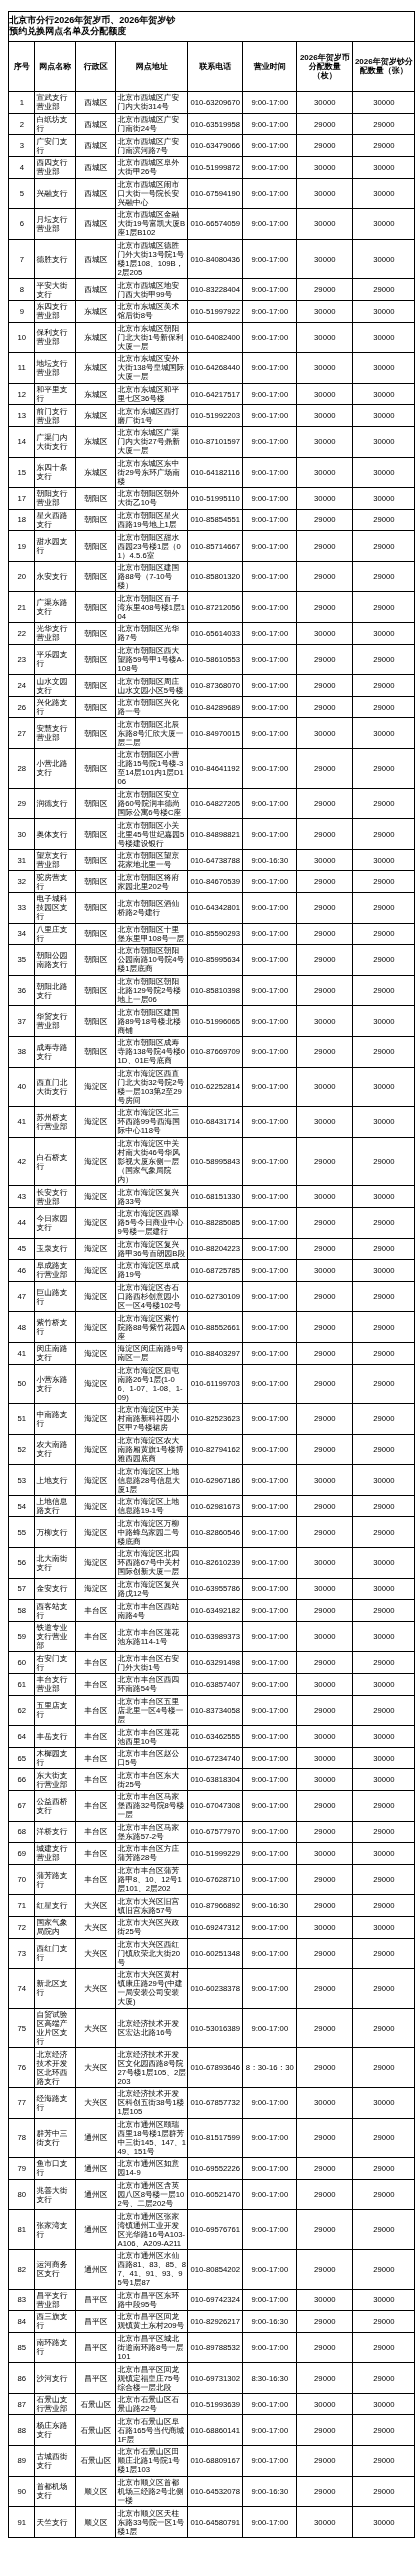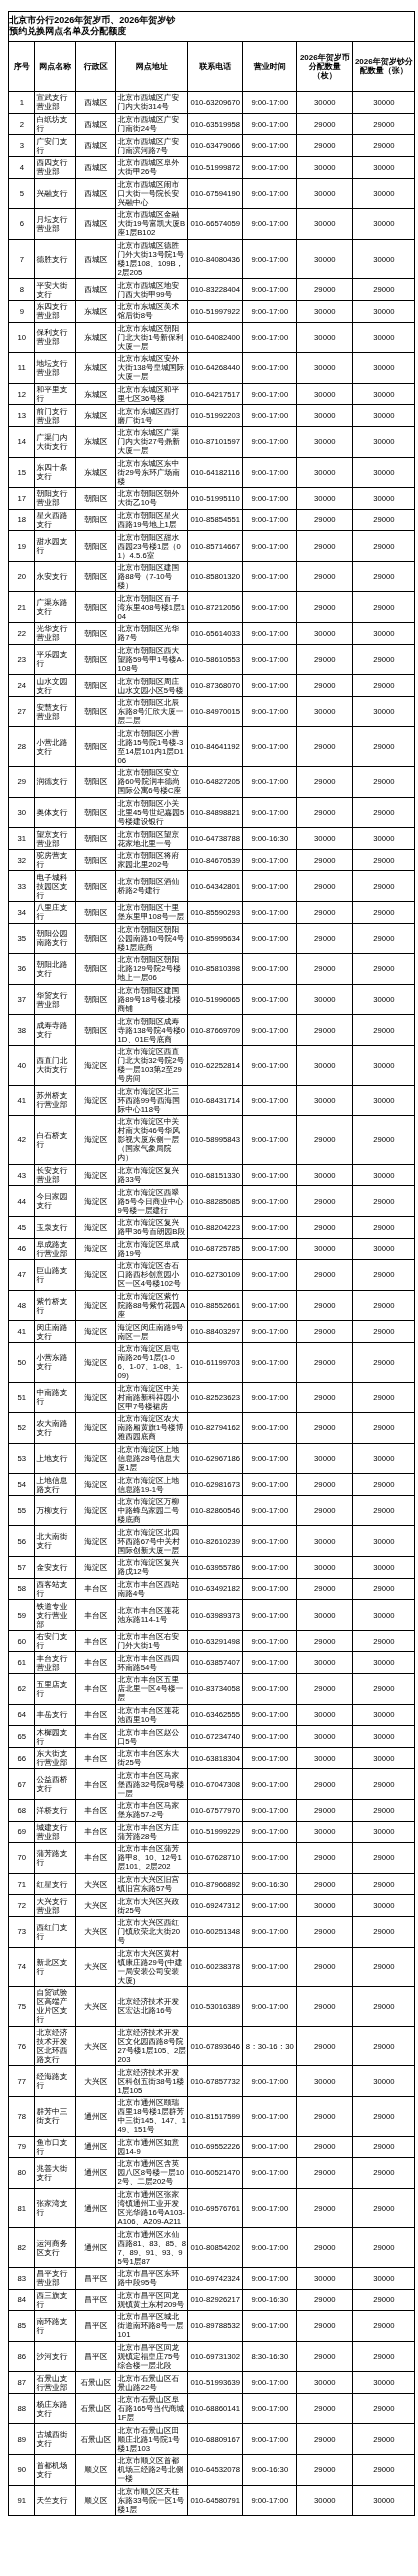--- a/index.html
+++ b/index.html
@@ -272,20 +272,30 @@
           <td class="c-center">24</td>
           <td class="c-left">山水文园支行</td>
           <td class="c-center">朝阳区</td>
           <td class="c-left">北京市朝阳区周庄山水文园小区5号楼</td>
           <td class="c-center">010-87368070</td>
           <td class="c-center">9:00-17:00</td>
           <td class="c-center">29000</td>
           <td class="c-center">29000</td>
         </tr>
         <tr>
+          <td class="c-center">26</td>
+          <td class="c-left">兴化路支行</td>
+          <td class="c-center">朝阳区</td>
+          <td class="c-left">北京市朝阳区兴化路一号</td>
+          <td class="c-center">010-84289689</td>
+          <td class="c-center">9:00-17:00</td>
+          <td class="c-center">29000</td>
+          <td class="c-center">29000</td>
+        </tr>
+        <tr>
           <td class="c-center">27</td>
           <td class="c-left">安慧支行营业部</td>
           <td class="c-center">朝阳区</td>
           <td class="c-left">北京市朝阳区北辰东路8号汇欣大厦一层二层</td>
           <td class="c-center">010-84970015</td>
           <td class="c-center">9:00-17:00</td>
           <td class="c-center">30000</td>
           <td class="c-center">30000</td>
         </tr>
         <tr>
@@ -703,21 +713,21 @@
           <td class="c-left">红星支行</td>
           <td class="c-center">大兴区</td>
           <td class="c-left">北京市大兴区旧宫镇旧宫东路57号</td>
           <td class="c-center">010-87966892</td>
           <td class="c-center">9:00-16:30</td>
           <td class="c-center">29000</td>
           <td class="c-center">29000</td>
         </tr>
         <tr>
           <td class="c-center">72</td>
-          <td class="c-left">大兴支行营业部</td>
+          <td class="c-left">国家气象局院内</td>
           <td class="c-center">大兴区</td>
           <td class="c-left">北京市大兴区兴政街25号</td>
           <td class="c-center">010-69247312</td>
           <td class="c-center">9:00-17:00</td>
           <td class="c-center">30000</td>
           <td class="c-center">30000</td>
         </tr>
         <tr>
           <td class="c-center">73</td>
           <td class="c-left">西红门支行</td>
@@ -805,21 +815,21 @@
           <td class="c-left">北京市通州区张家湾镇通州工业开发区光华路16号A103-A106、A209-A211</td>
           <td class="c-center">010-69576761</td>
           <td class="c-center">9:00-17:00</td>
           <td class="c-center">29000</td>
           <td class="c-center">29000</td>
         </tr>
         <tr>
           <td class="c-center">82</td>
           <td class="c-left">运河商务区支行</td>
           <td class="c-center">通州区</td>
-          <td class="c-left">北京市通州区水仙西路81、83、85、87、89、91、93、95号1层87</td>
+          <td class="c-left">北京市通州区水仙西路81、83、85、87、41、91、93、95号1层87</td>
           <td class="c-center">010-80854202</td>
           <td class="c-center">9:00-17:00</td>
           <td class="c-center">29000</td>
           <td class="c-center">29000</td>
         </tr>
         <tr>
           <td class="c-center">83</td>
           <td class="c-left">昌平支行营业部</td>
           <td class="c-center">昌平区</td>
           <td class="c-left">北京市昌平区东环路中段95号</td>

